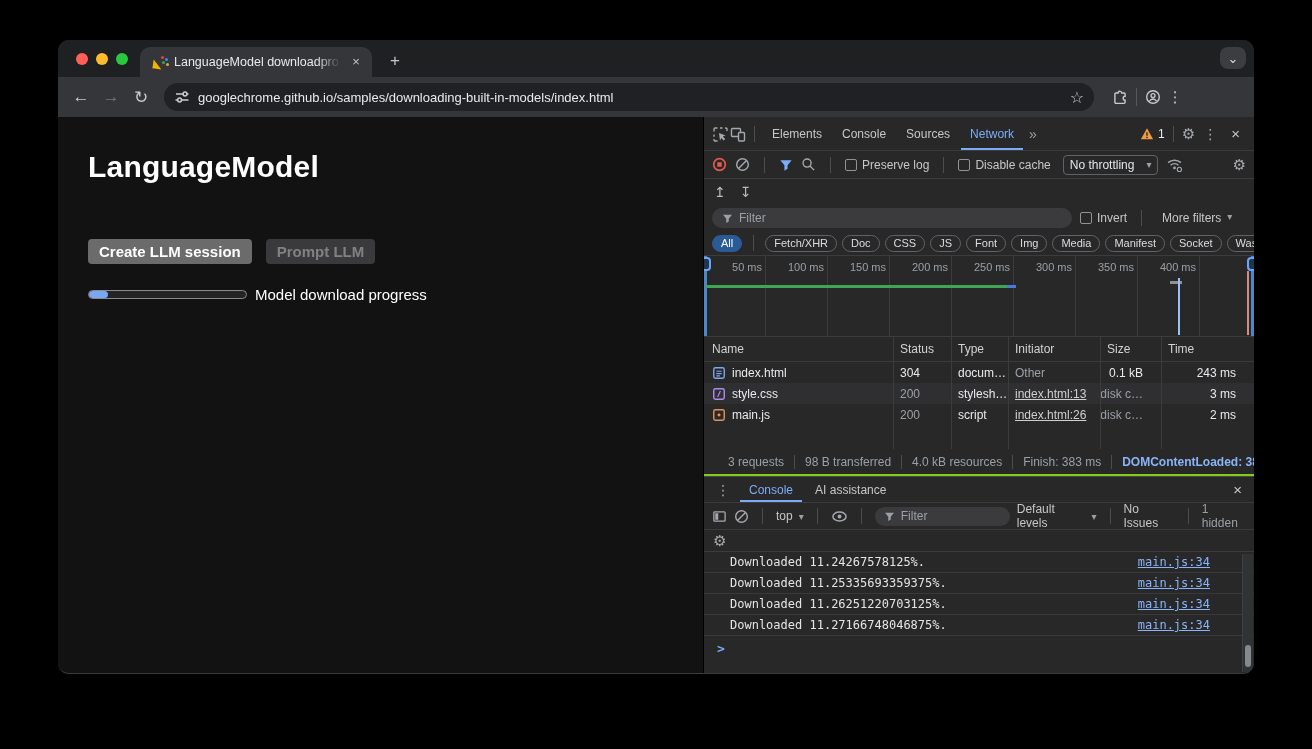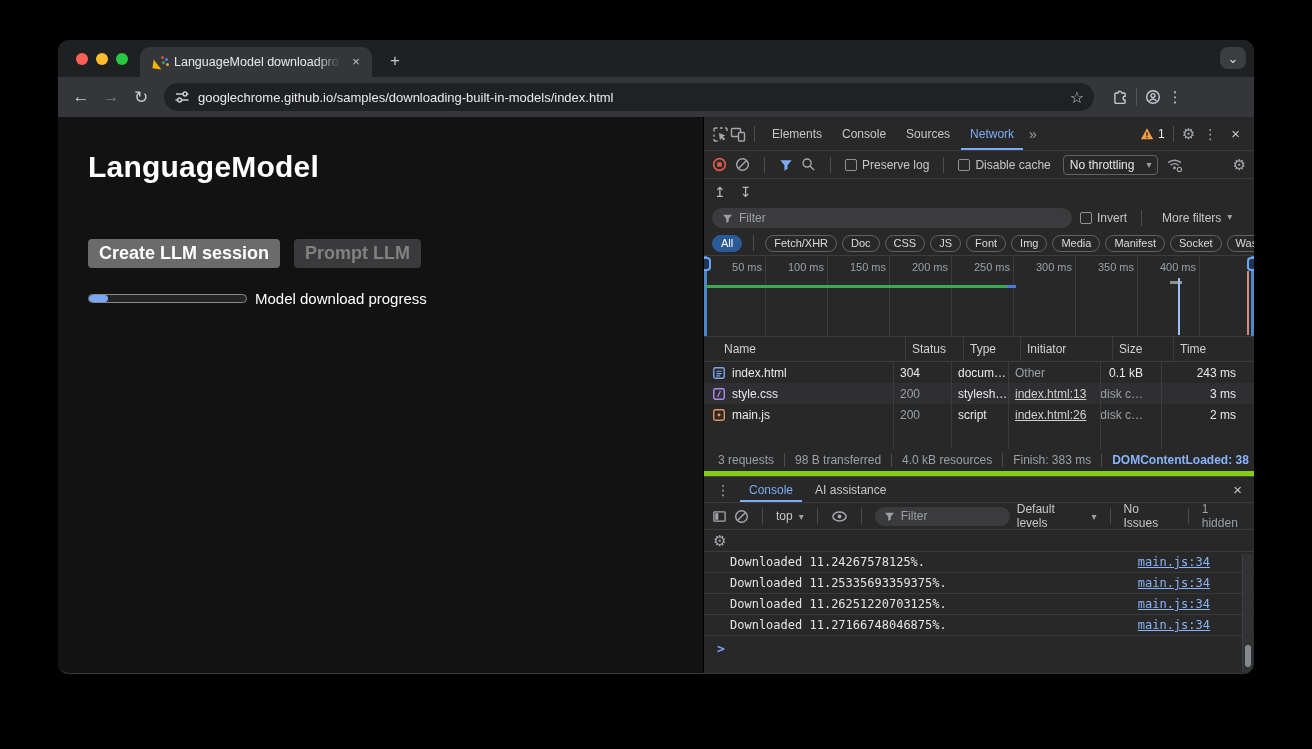--- a/index.html
+++ b/index.html
@@ -41,21 +41,21 @@
   .star { color:#c7cbd0; font-size:16px; }
   .tb-sep { width:1px; height:18px; background:#55575b; margin:0 4px; }
   .icon16 { width:16px; height:16px; flex:none; display:block; }
   .menu-dots { color:#c7cbd0; font-size:15px; width:20px; text-align:center; }
 
   
   .content { display:flex; height:557px; }
   .pagearea { width:645px; background:#121212; padding:33px 0 0 30px; }
   .pagearea h1 { color:#fff; font-size:30px; font-weight:700; letter-spacing:.2px; }
   .btnrow { margin-top:55px; display:flex; gap:14px; }
-  .btn { font-size:18px; font-weight:600; padding:4px 11px; border-radius:4px; border:none; }
+  .btn { font-size:15px; font-weight:600; padding:4px 11px; border-radius:4px; border:none; }
   .btn.primary { background:#6b6b6b; color:#fff; }
   .btn.disabled { background:#3a3a3c; color:#818181; }
   .progressrow { margin-top:22px; display:flex; align-items:center; gap:8px; }
   .progress { width:159px; height:9px; border:1px solid #8a8a8a; border-radius:5px; background:#242424; position:relative; overflow:hidden; }
   .progress .fill { position:absolute; left:0; top:0; bottom:0; width:12%; background:#7aa7f3; border-radius:5px; }
   .progress-label { color:#fff; font-size:15px; }
 
   
   .devtools { width:551px; background:#282828; color:#c7c7c7; font-size:12px; border-left:1px solid #000;
               display:flex; flex-direction:column; }
@@ -102,38 +102,38 @@
   .dcl-line  { left:474px; top:22px; bottom:1px; width:2px; background:#9cc1f7; }
   .beacon    { left:466px; top:25px; width:12px; height:3px; background:#8d9196; }
   .load-line { left:543px; top:15px; bottom:1px; width:2px; background:#d98a80; }
   .hndl { top:1px; width:7px; height:14px; border:2px solid #6aa6f8; background:#20344e; }
   .hndl.l { left:0; border-left:none; border-radius:0 4px 4px 0; }
   .hndl.r { right:0; border-right:none; border-radius:4px 0 0 4px; }
   .edge-line { top:0; bottom:0; width:3px; background:#4a88c9; }
   .edge-line.l { left:0; } .edge-line.r { right:0; }
 
   .grid { display:grid; grid-template-columns:190px 58px 57px 92px 61px 1fr; }
-  .gh { height:25px; border-bottom:1px solid #3c3c3c;padding-left:12px; }
+  .gh { height:25px; border-bottom:1px solid #3c3c3c; }
   .gh > div { display:flex; align-items:center; padding:0 6px; border-right:1px solid #3c3c3c; color:#d2d2d2; }
   .gh > div:first-child { padding-left:8px; }
   .gh > div:last-child { border-right:none; }
   .grow { height:21px; }
   .grow > div { display:flex; align-items:center; padding:0 6px; border-right:1px solid #3c3c3c;
                 color:#e8eaed; overflow:hidden; white-space:nowrap; }
   .grow > div:last-child { border-right:none; }
   .grow.alt { background:#2f2f31; }
   .cell-name { gap:6px; padding-left:8px !important; }
   .num { justify-content:flex-end; padding-right:18px !important; }
   .muted { color:#9aa0a6 !important; }
   .init-link { color:#cfcfcf; text-decoration:underline; }
   .filler { height:24px; }
   .filler > div { border-right:1px solid #3c3c3c; }
   .filler > div:last-child { border-right:none; }
 
-  .summary { height:27px; border-bottom:5px solid #84cc16; padding-left:4px; color:#9aa0a6; overflow:hidden; white-space:nowrap; }
+  .summary { height:27px; border-bottom:2px solid #84cc16; padding-left:14px; color:#9aa0a6; overflow:hidden; white-space:nowrap; }
   .summary span { padding:0 10px; border-right:1px solid #4a4c50; flex:none; }
   .summary span:last-child { border-right:none; color:#8ab4f8;font-weight:bold; }
 
   
   .drawer { flex:1; display:flex; flex-direction:column; position:relative; border-top:1px solid #474747; }
   .drawer-tabbar { height:26px; border-bottom:1px solid #3c3c3c; padding:0 6px; gap:4px; }
   .drawer-tab { padding:5px 9px 3px; border-bottom:2px solid transparent; color:#c7c7c7; }
   .drawer-tab.active { color:#7cacf8; border-bottom-color:#7cacf8; }
   .drawer-x { margin-left:auto; }
   .console-toolbar { height:27px; border-bottom:1px solid #3c3c3c; padding:0 8px; gap:7px; }

